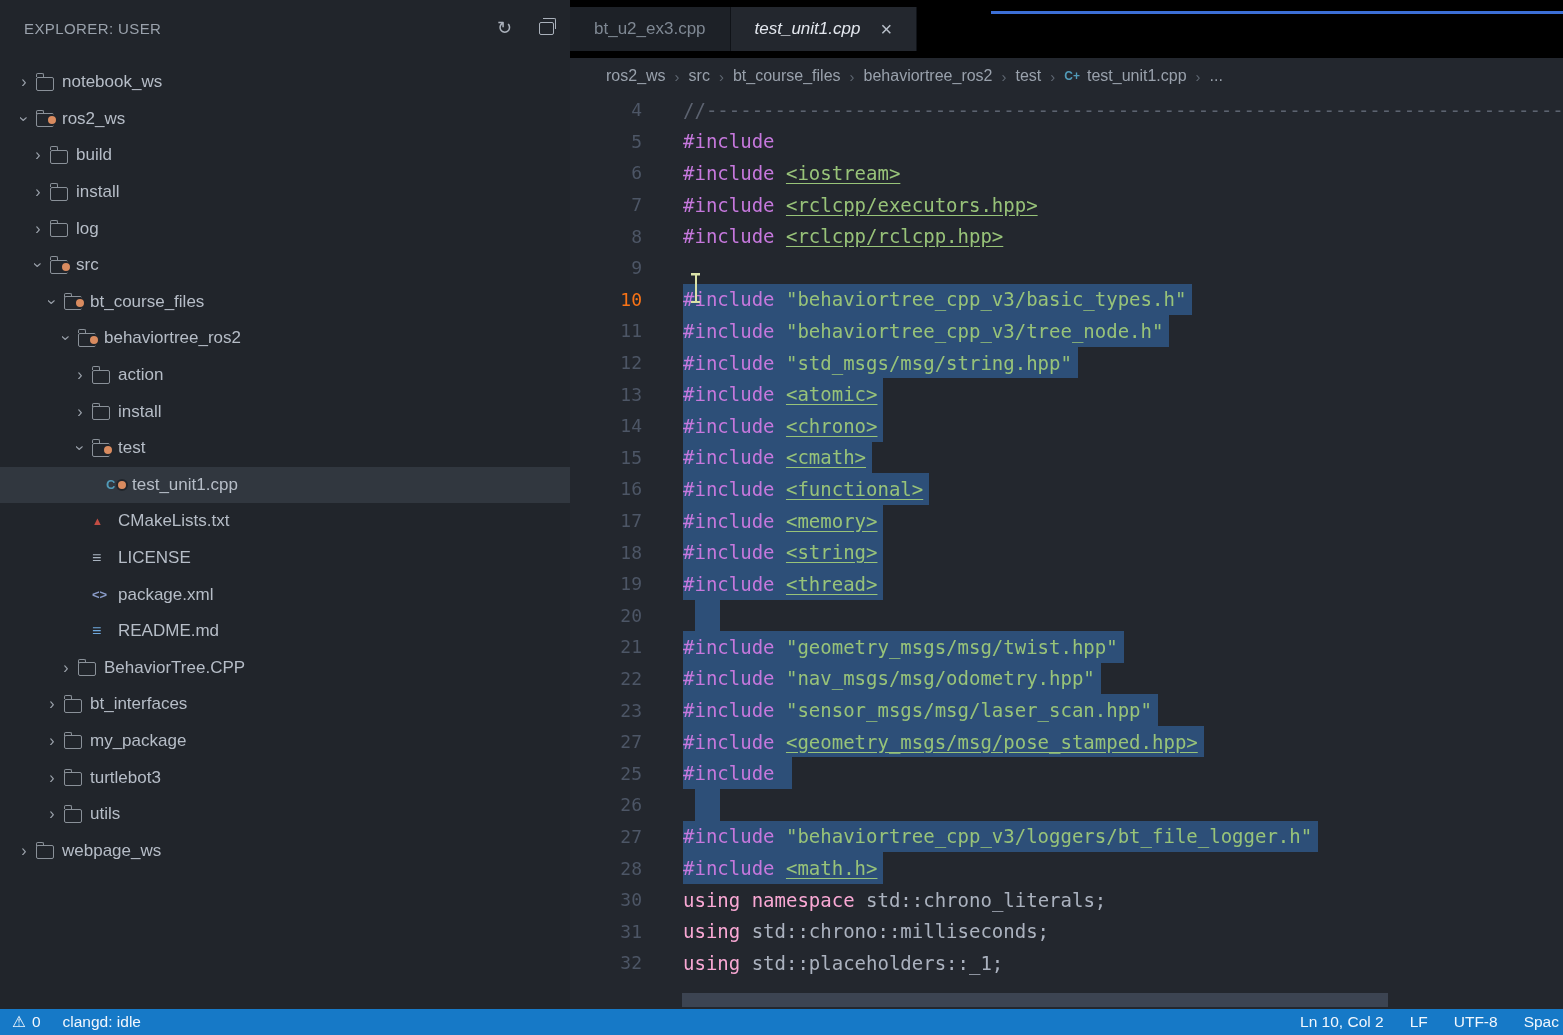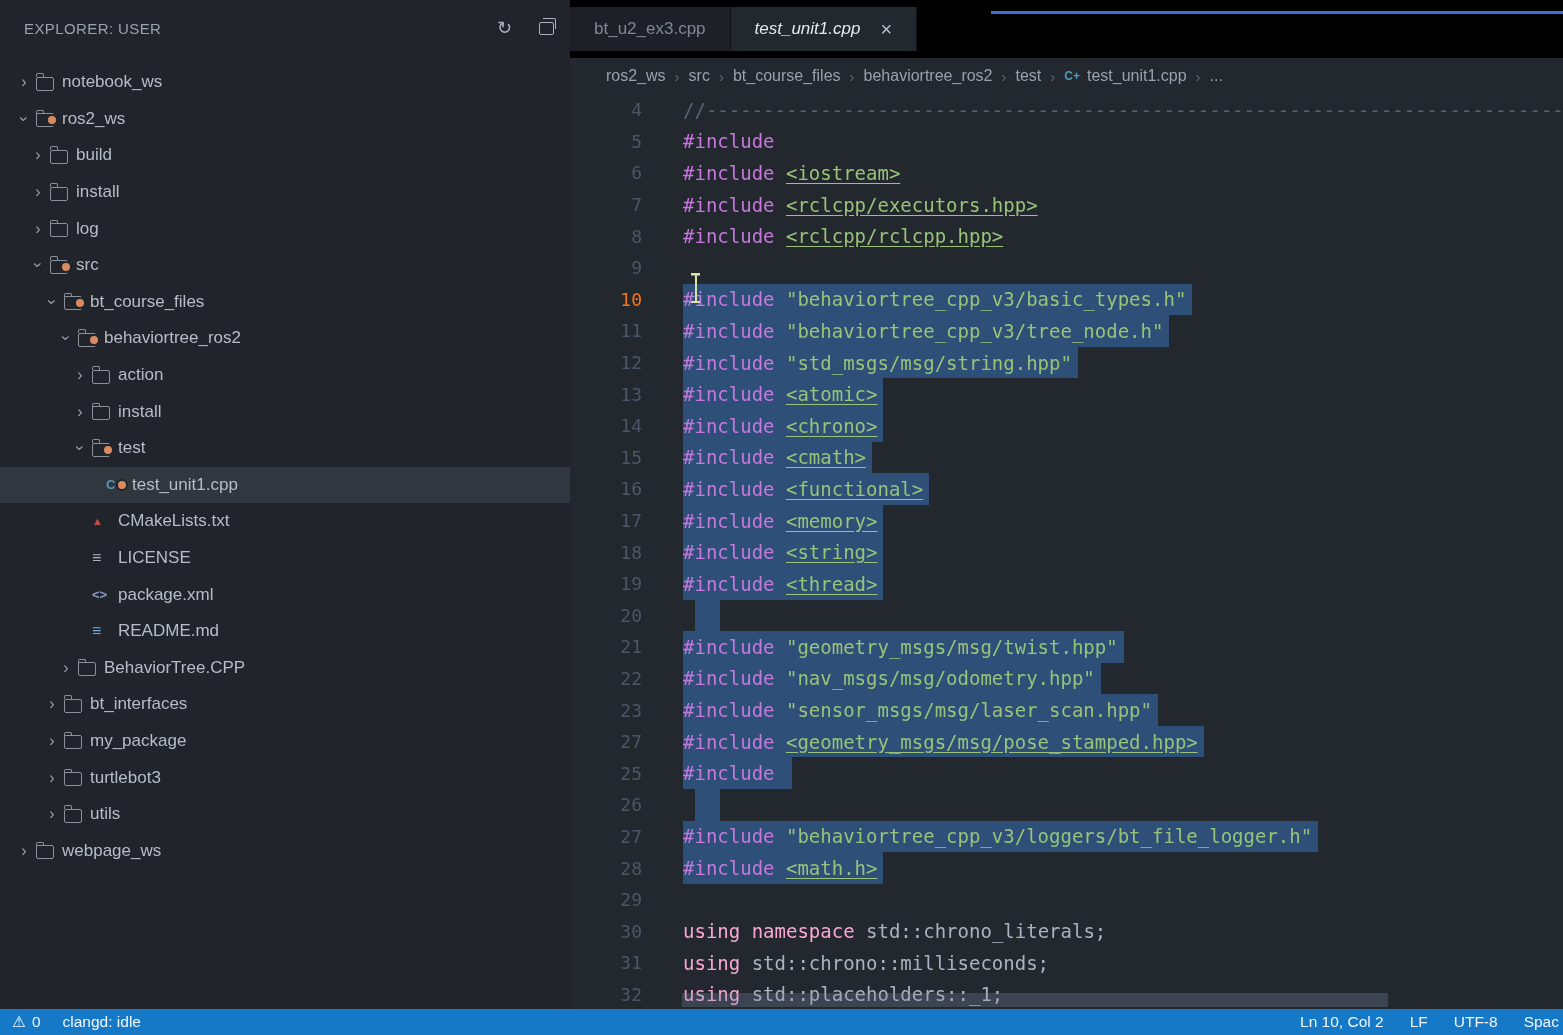--- a/index.html
+++ b/index.html
@@ -303,21 +303,20 @@
         <div class="cline"><span class="gut">19</span><span class="toks selected"><span class="tk-d">#include </span><span class="tk-u">&lt;thread&gt;</span></span></div>
         <div class="cline"><span class="gut">20</span><span class="toks"><span class="minisel"></span></span></div>
         <div class="cline"><span class="gut">21</span><span class="toks selected"><span class="tk-d">#include </span><span class="tk-s">"geometry_msgs/msg/twist.hpp"</span></span></div>
         <div class="cline"><span class="gut">22</span><span class="toks selected"><span class="tk-d">#include </span><span class="tk-s">"nav_msgs/msg/odometry.hpp"</span></span></div>
         <div class="cline"><span class="gut">23</span><span class="toks selected"><span class="tk-d">#include </span><span class="tk-s">"sensor_msgs/msg/laser_scan.hpp"</span></span></div>
         <div class="cline"><span class="gut">27</span><span class="toks selected"><span class="tk-d">#include </span><span class="tk-u">&lt;geometry_msgs/msg/pose_stamped.hpp&gt;</span></span></div>
         <div class="cline"><span class="gut">25</span><span class="toks selected"><span class="tk-d">#include </span></span></div>
         <div class="cline"><span class="gut">26</span><span class="toks"><span class="minisel"></span></span></div>
         <div class="cline"><span class="gut">27</span><span class="toks selected"><span class="tk-d">#include </span><span class="tk-s">"behaviortree_cpp_v3/loggers/bt_file_logger.h"</span></span></div>
         <div class="cline"><span class="gut">28</span><span class="toks selected"><span class="tk-d">#include </span><span class="tk-u">&lt;math.h&gt;</span></span></div>
-        <div class="cline"><span class="gut">29</span><span class="toks"></span></div>
         <div class="cline"><span class="gut">30</span><span class="toks"><span class="tk-k">using</span><span class="tk-p"> </span><span class="tk-k">namespace</span><span class="tk-p"> std::chrono_literals;</span></span></div>
         <div class="cline"><span class="gut">31</span><span class="toks"><span class="tk-k">using</span><span class="tk-p"> std::chrono::milliseconds;</span></span></div>
         <div class="cline"><span class="gut">32</span><span class="toks"><span class="tk-k">using</span><span class="tk-p"> std::placeholders::_1;</span></span></div>
       </div>
     <div class="hscroll">
       <div class="thumb"></div>
     </div>
     <div class="ibeam"></div>
   </main>
 

